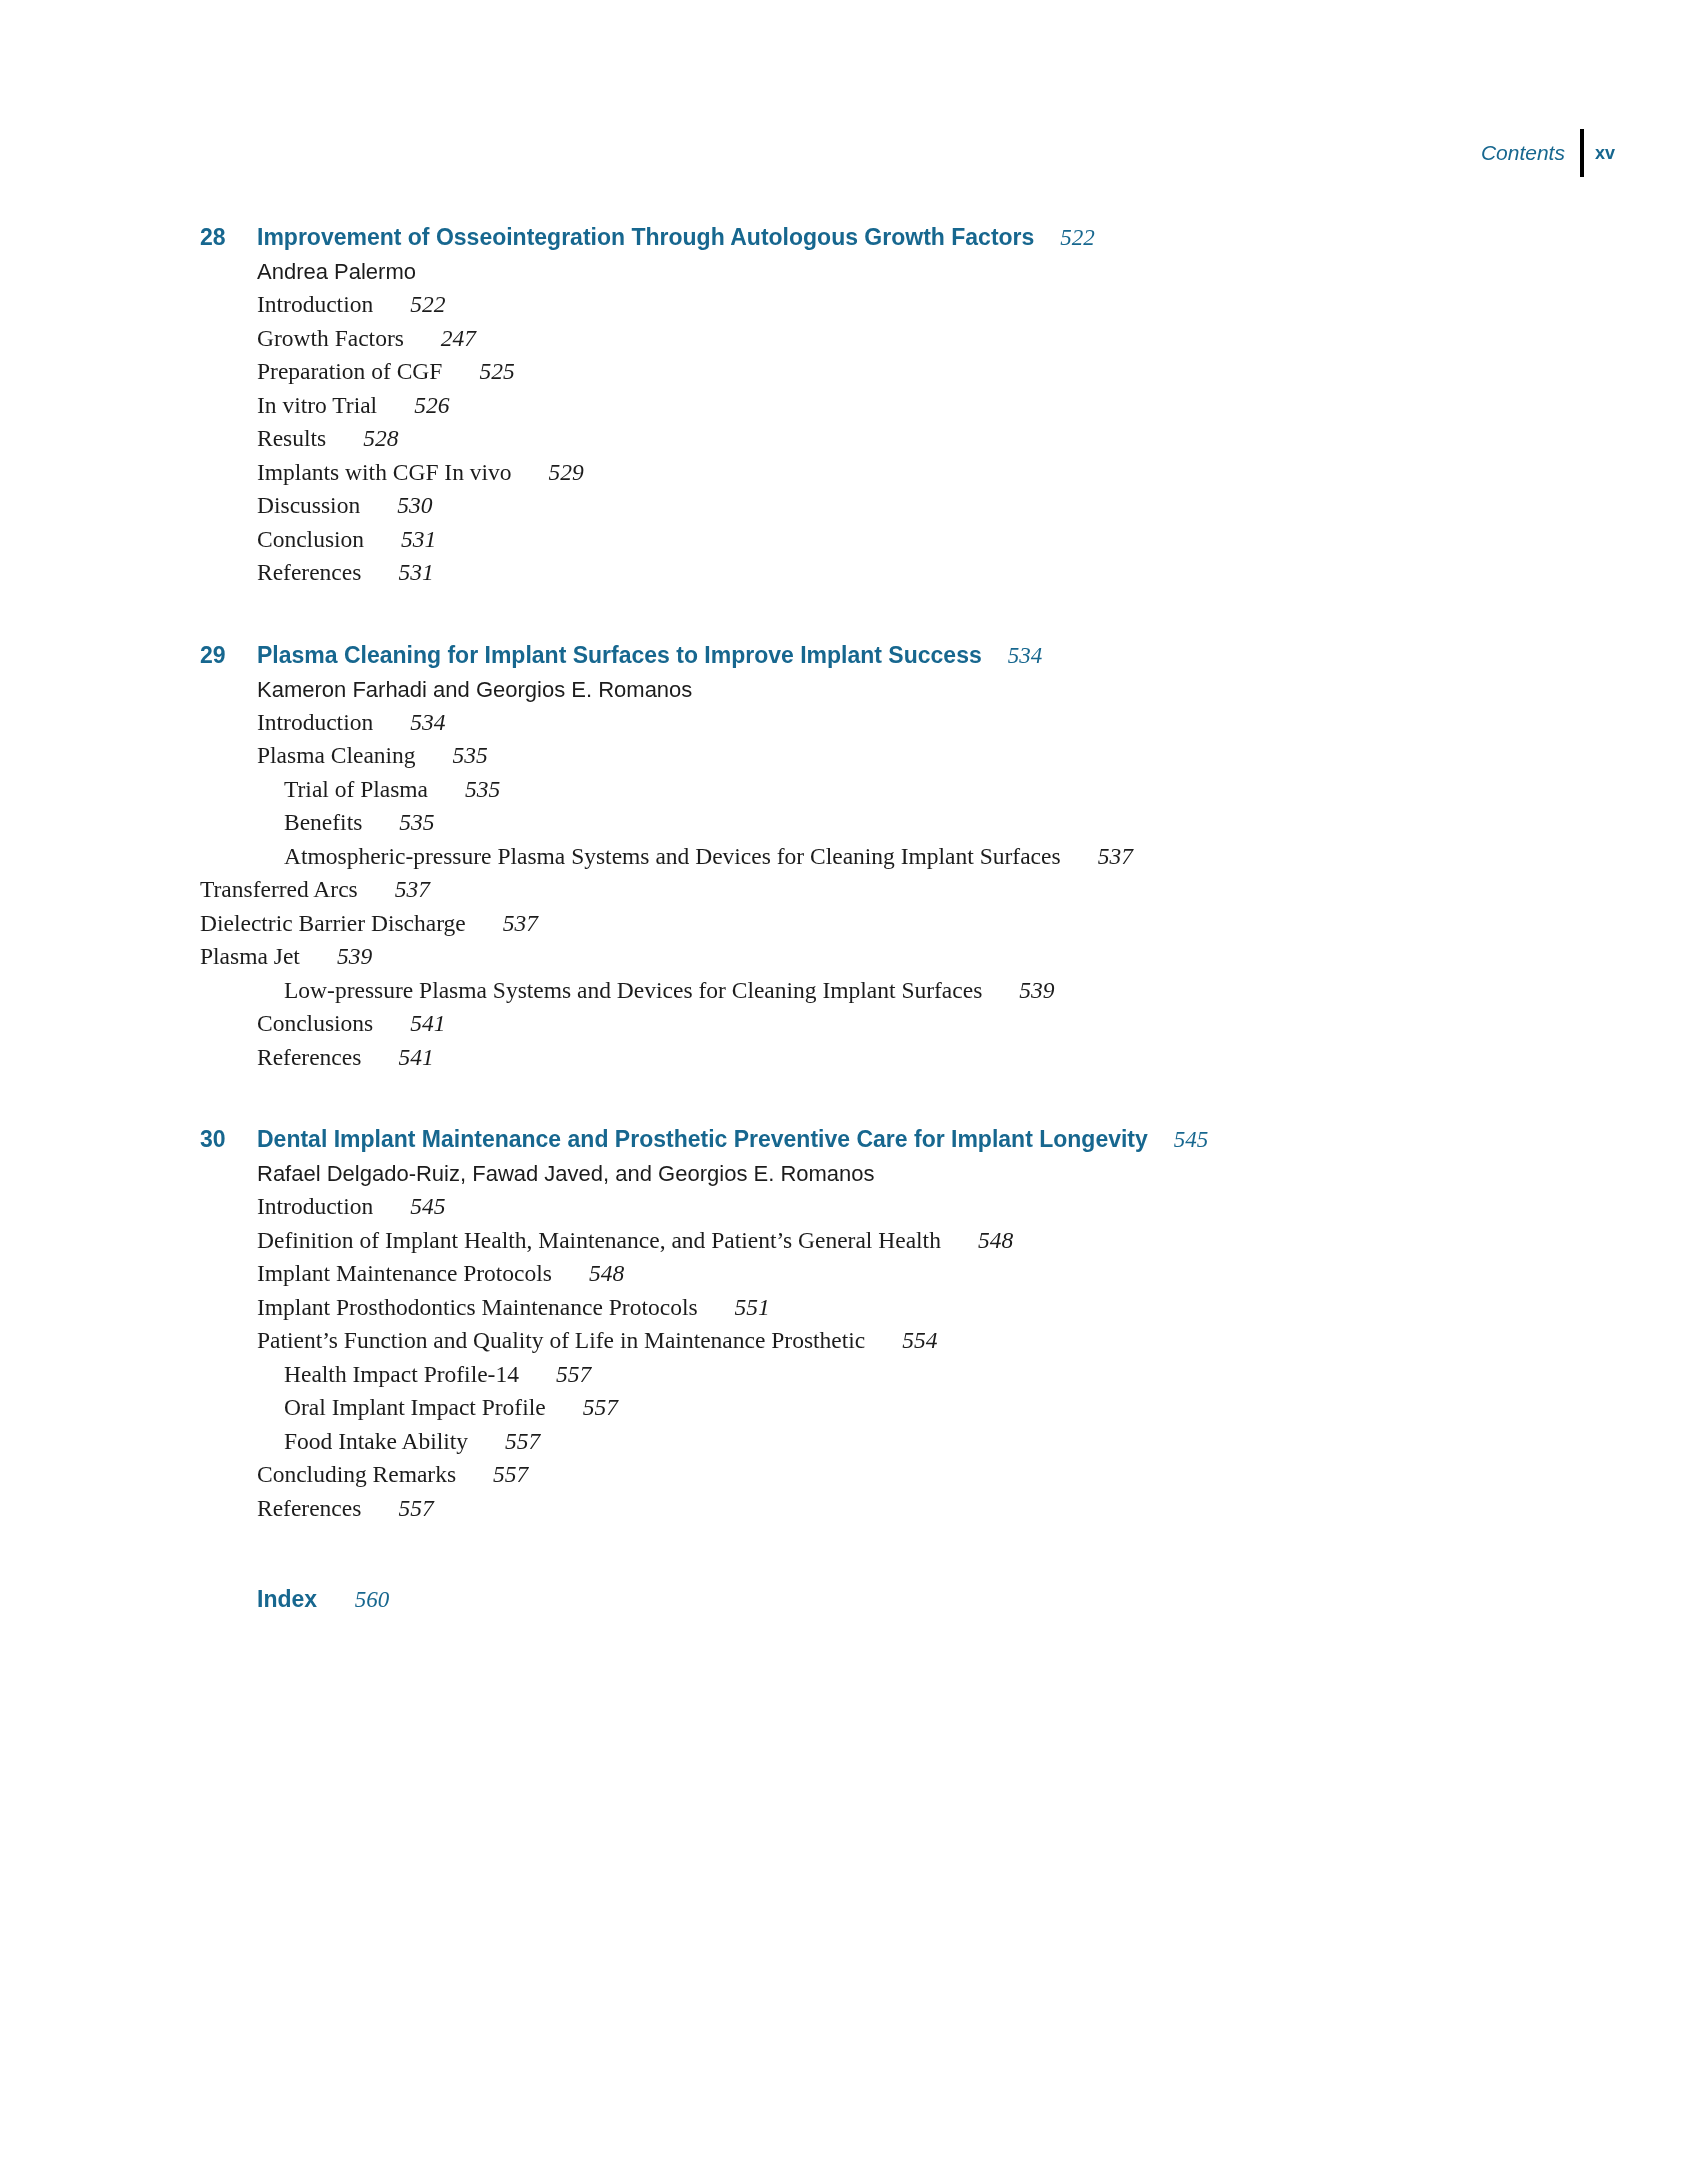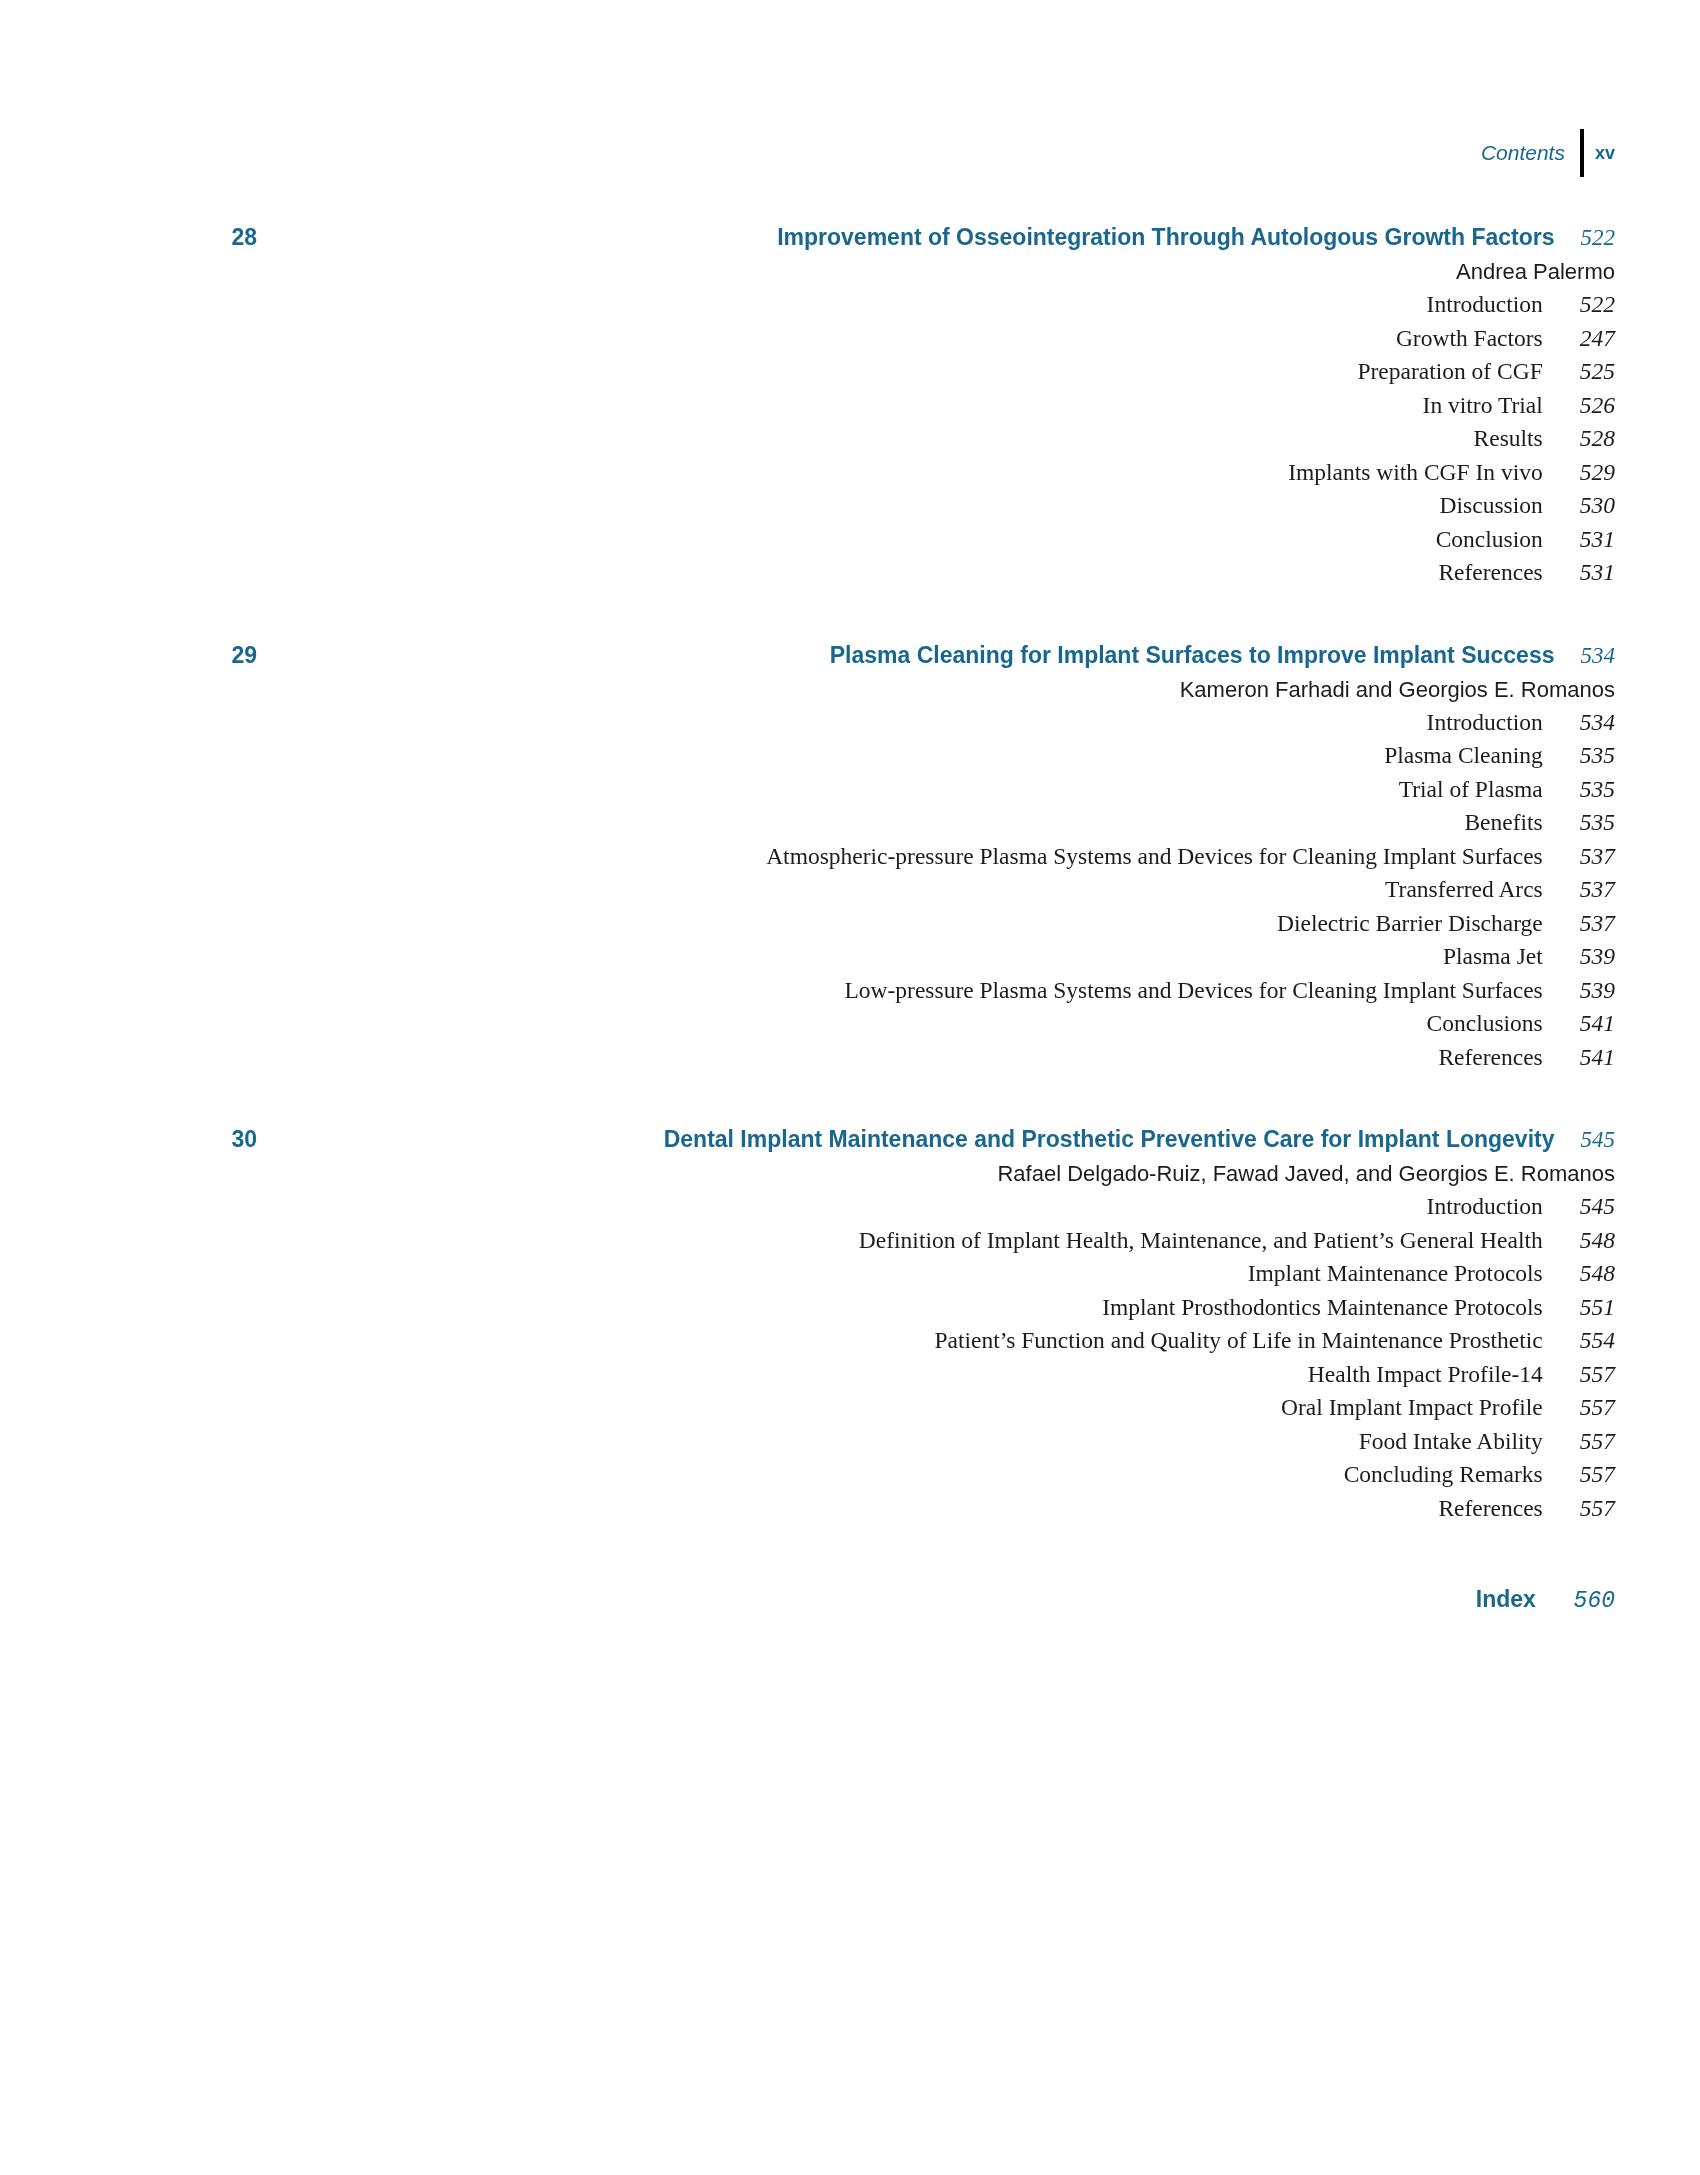--- a/index.html
+++ b/index.html
@@ -6,21 +6,20 @@
   * { box-sizing: border-box; }
   html, body { margin: 0; padding: 0; background: #ffffff; }
   .page {
     position: relative;
     width: 1700px;
     height: 2175px;
     background: #ffffff;
     padding: 128px 85px 0 200px;
     font-family: "Liberation Serif", serif;
     color: var(--ink);
-    text-align: right;
   }
   
   .page-header {
     display: flex;
     justify-content: flex-end;
     align-items: center;
     height: 50px;
     margin-bottom: 42px;
   }
   .running-title {
@@ -86,21 +85,21 @@
     margin-top: 58px;
     font-size: 23px;
     line-height: 33px;
   }
   .index-label {
     font-family: "Liberation Sans", sans-serif;
     font-weight: bold;
     color: var(--accent);
   }
   .index-page {
-    font-family: Liberation Mono, monospace;
+    font-family: Liberation Serif, serif;
     font-style: italic;
     color: var(--accent);
     margin-left: 32px;
   }
 </style>
 </head>
 <body>
 
 <div class="page">
 

